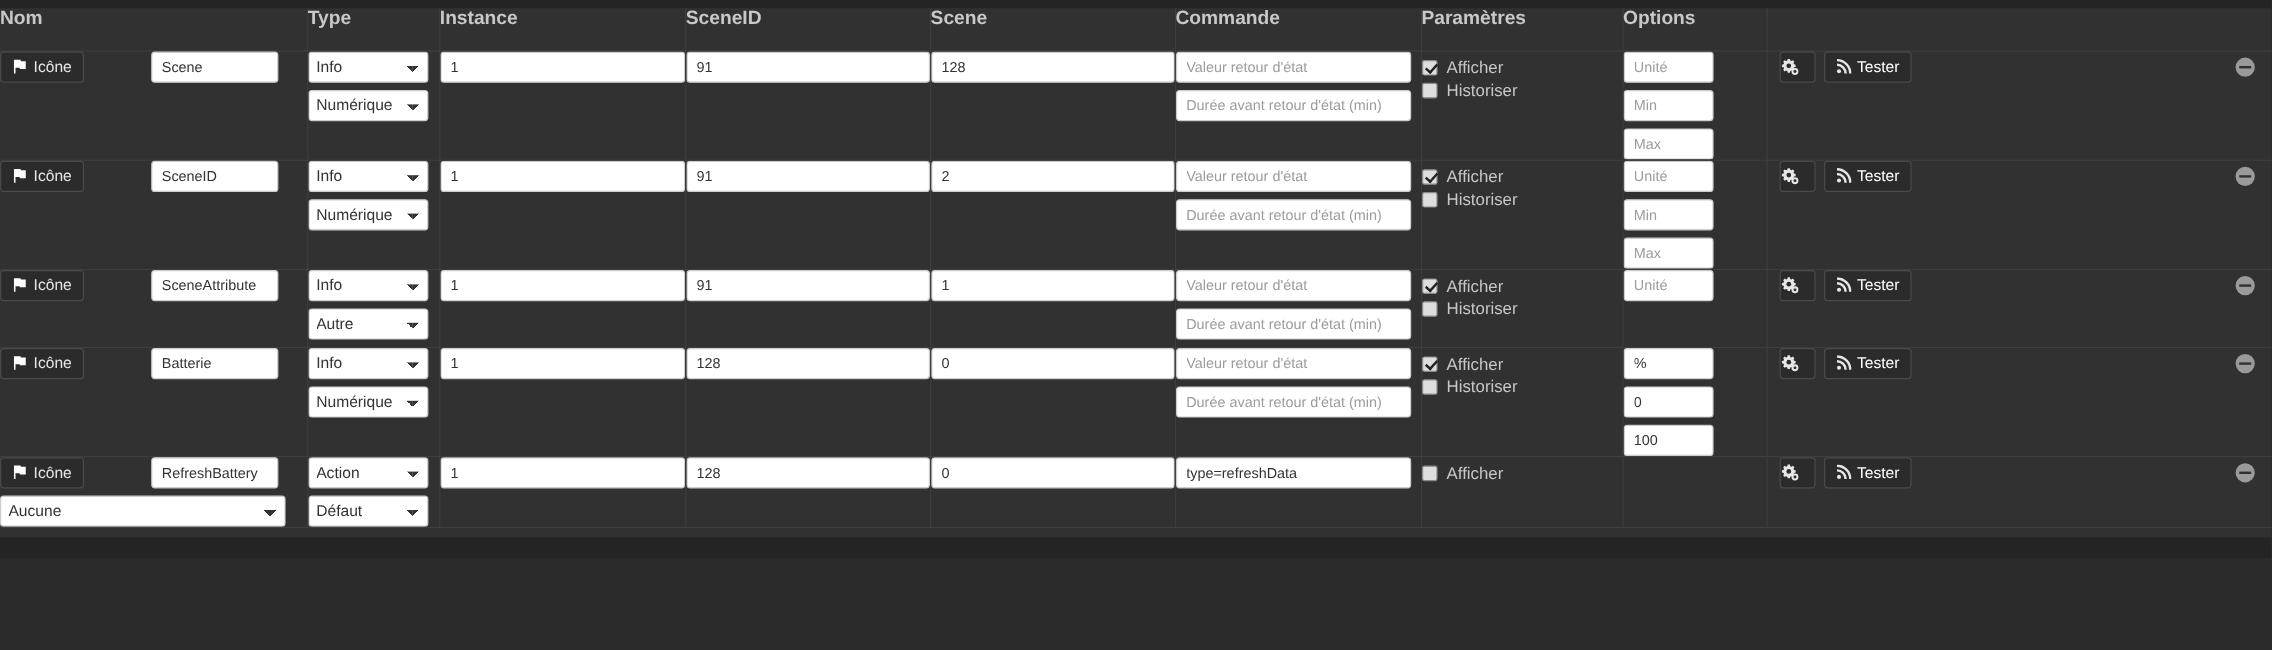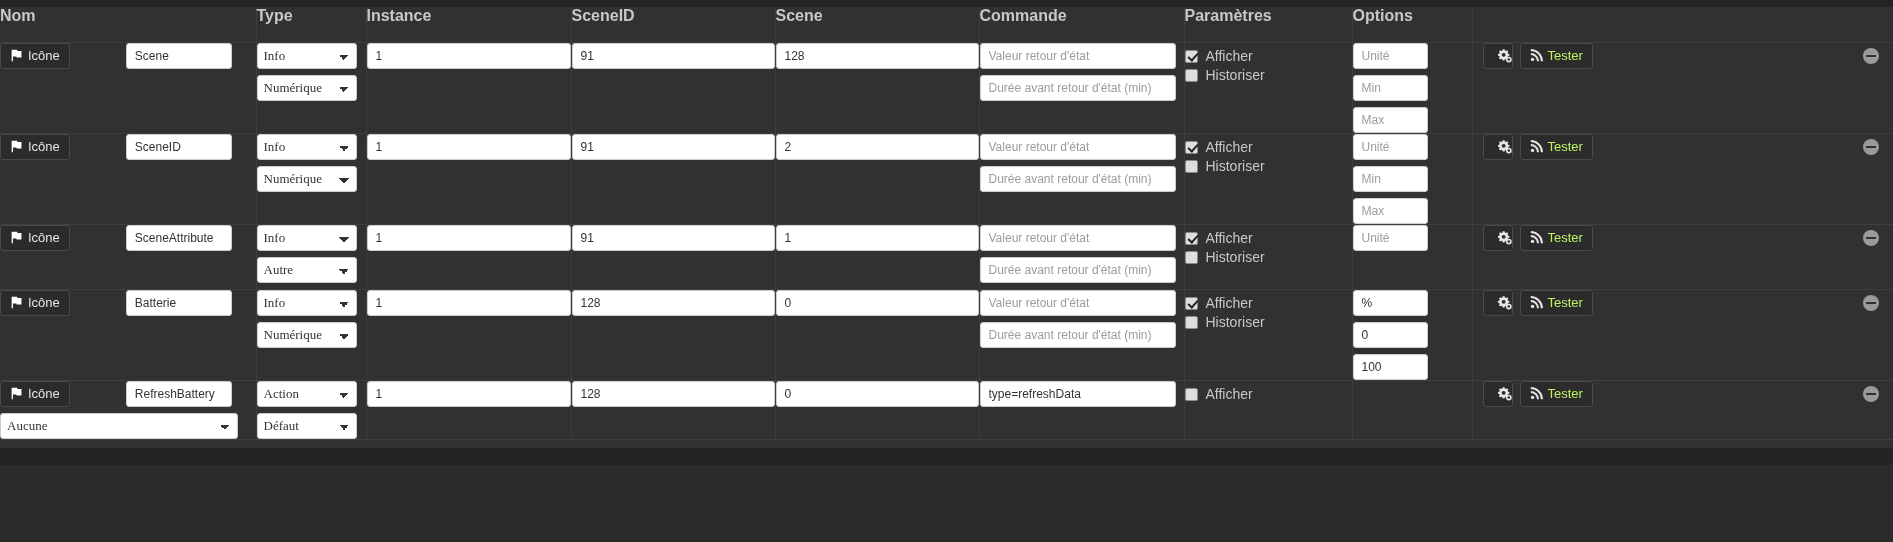--- a/index.html
+++ b/index.html
@@ -91,21 +91,21 @@
   .opt-input:last-child { margin-bottom: 0; }
 
   select.sel {
     display: block;
     height: 26px;
     border: 1px solid #cccccc;
     border-radius: 3px;
     background: #ffffff;
     color: #333333;
     font-size: 13px;
-    font-family: Liberation Serif, serif;
+    font-family: Liberation Sans, sans-serif;
     padding: 0 4px 0 6px;
     margin-bottom: 6px;
     outline: none;
     -webkit-appearance: none;
     appearance: none;
     background-image:
       linear-gradient(45deg, transparent 50%, #333 50%),
       linear-gradient(135deg, #333 50%, transparent 50%);
     background-position:
       calc(100% - 12px) 11px,
@@ -160,27 +160,27 @@
     left: 4px; top: 0px;
     width: 4px; height: 8px;
     border: solid #222;
     border-width: 0 2px 2px 0;
     transform: rotate(42deg);
   }
   .params-wrap { padding-top: 4px; }
   .btn-dark {
     display: inline-flex;
     align-items: center;
-    justify-content: flex-end;
+    justify-content: space-between;
     gap: 5px;
     height: 26px;
     background: #2b2b2b;
     border: 1px solid #4a4a4a;
     border-radius: 3px;
-    color: #bef264;
+    color: #ffffff;
     font-size: 13px;
     font-family: "Liberation Sans", sans-serif;
     cursor: pointer;
   }
   .btn-gear { width: 30px; padding: 0; }
   .btn-test { padding: 0 9px; }
 
   .btn-remove {
     width: 16px; height: 16px;
     border-radius: 50%;

